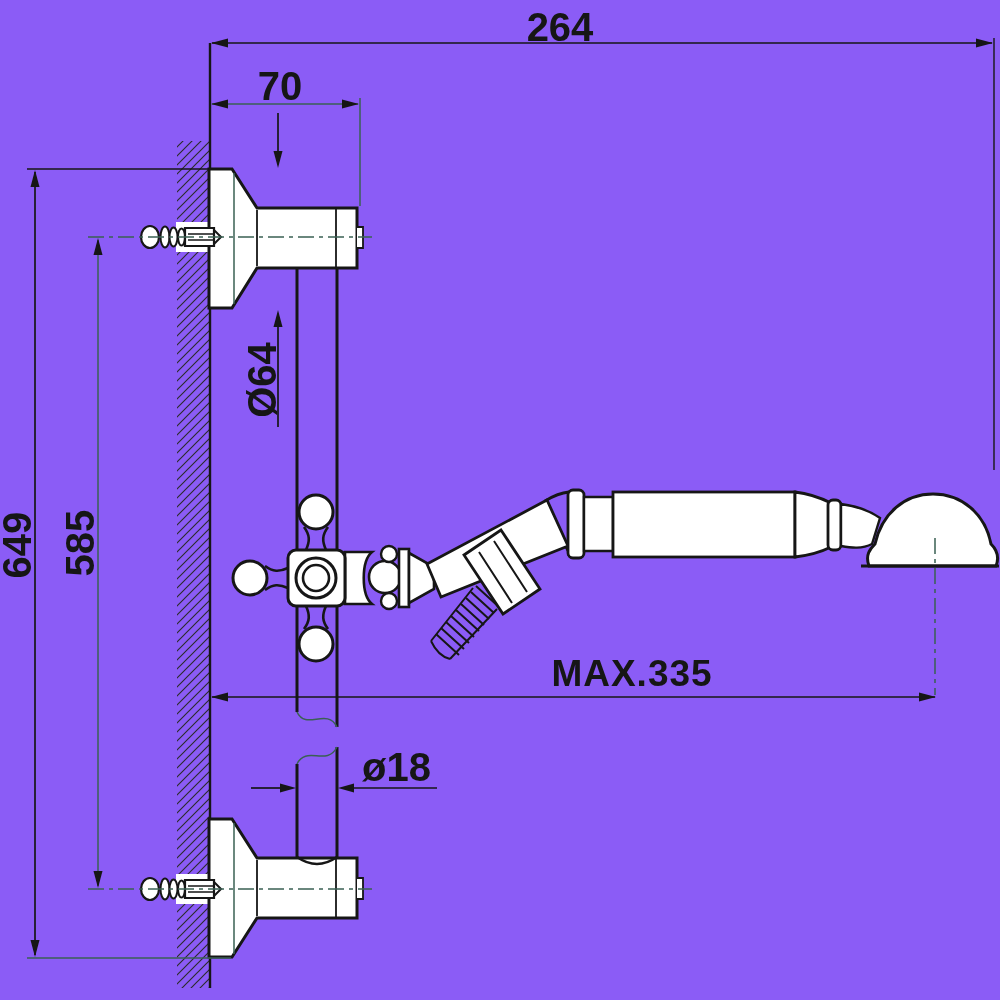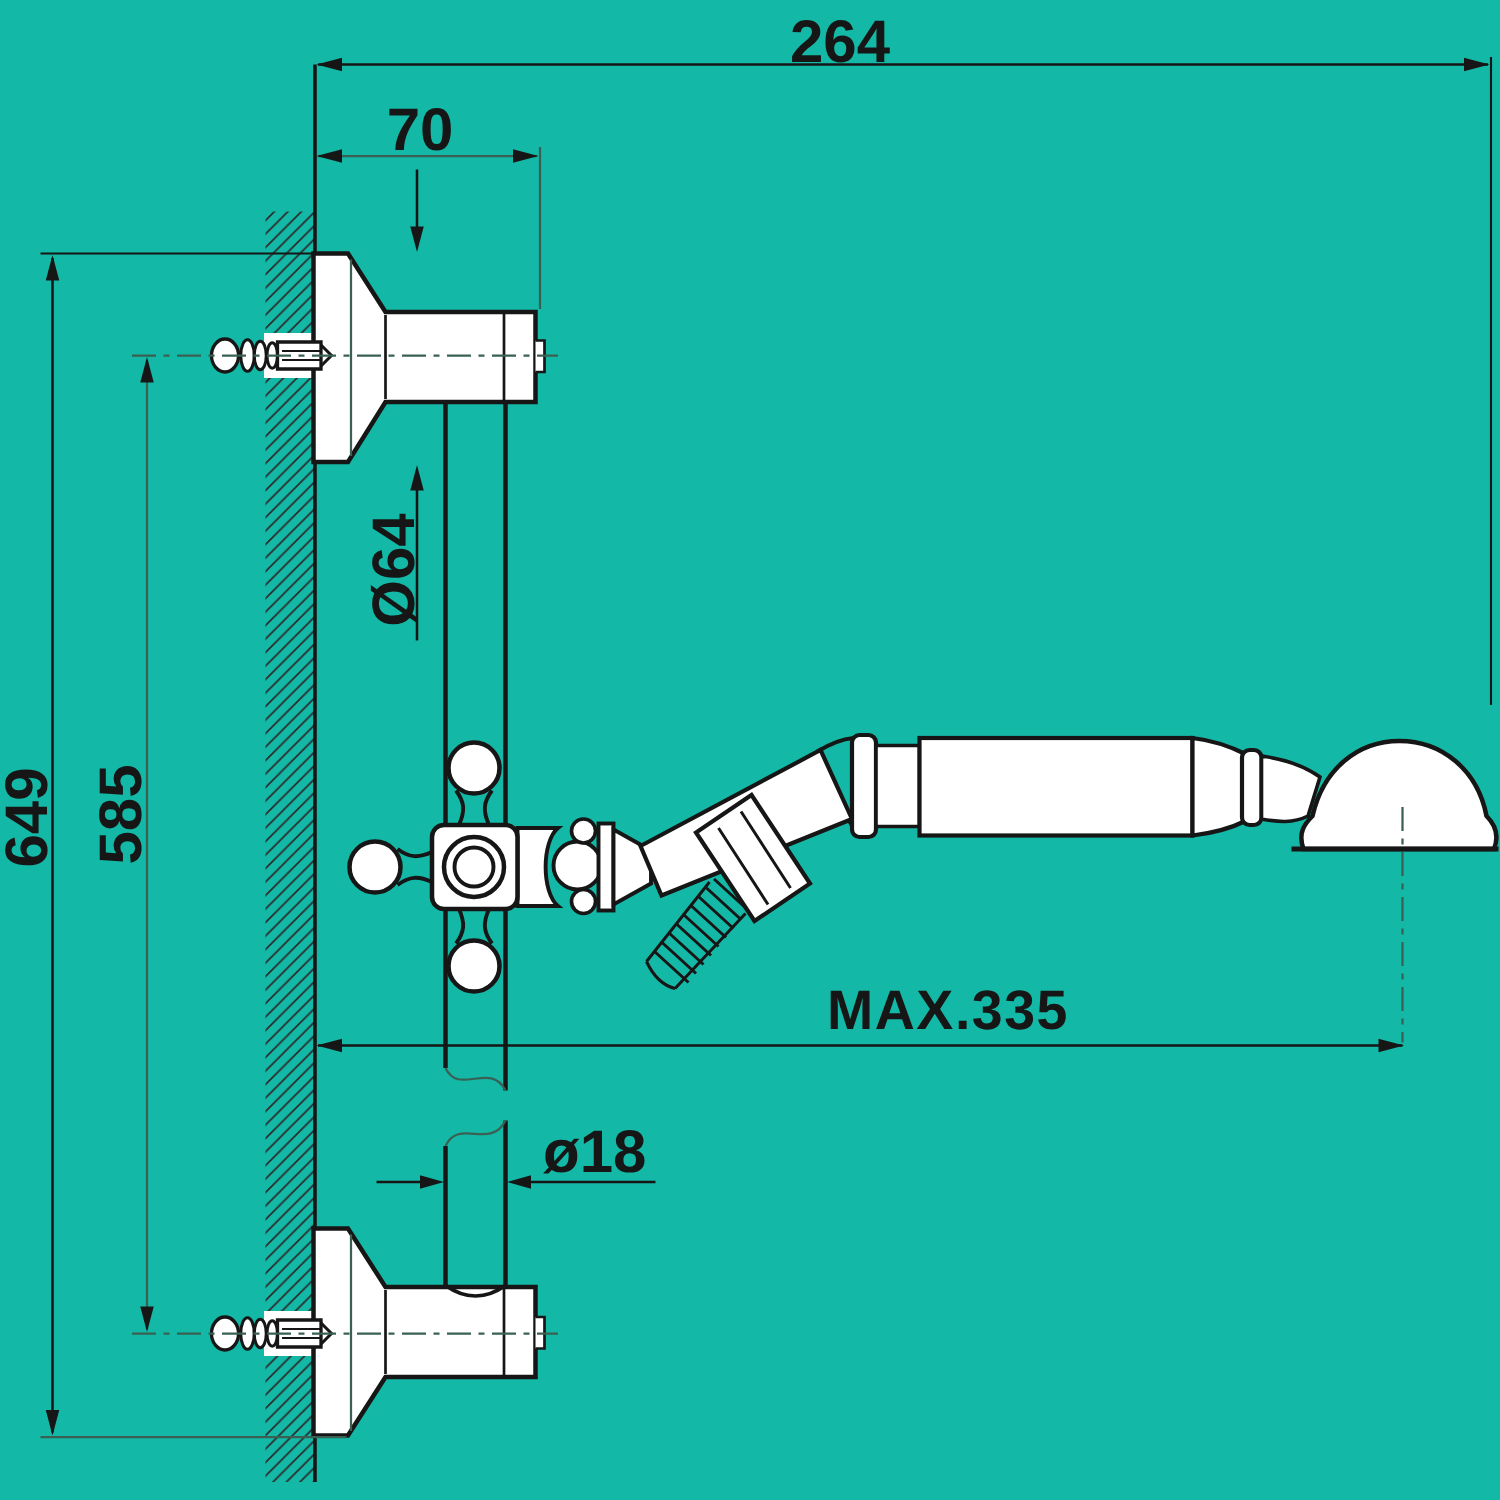--- a/index.html
+++ b/index.html
@@ -1,16 +1,16 @@
 <!DOCTYPE html>
 <html><head>
 <meta charset="utf-8">
 <style>
   html,body{margin:0;padding:0;background:#ffffff;}
-  .stage{width:1000px;height:1000px;position:relative;background:#14b8a6;overflow:hidden;}
+  .stage{width:1000px;height:1000px;position:relative;background:#8b5cf6;overflow:hidden;}
   svg{display:block;}
   text{font-family:"Liberation Sans","DejaVu Sans",sans-serif;font-weight:bold;fill:#161616;}
   .dimtxt{font-size:40px;}
   .dimtxt-max{font-size:37px;letter-spacing:1px;}
   .outline{stroke:#161616;fill:none;}
   .fillw{fill:#ffffff;stroke:#161616;}
   .aux{stroke:#3a6053;fill:none;stroke-width:1.5;}
   .dim{stroke:#161616;fill:none;stroke-width:1.7;}
   .thin{stroke:#161616;fill:none;stroke-width:1.4;}
   .arrow{fill:#161616;stroke:none;}

